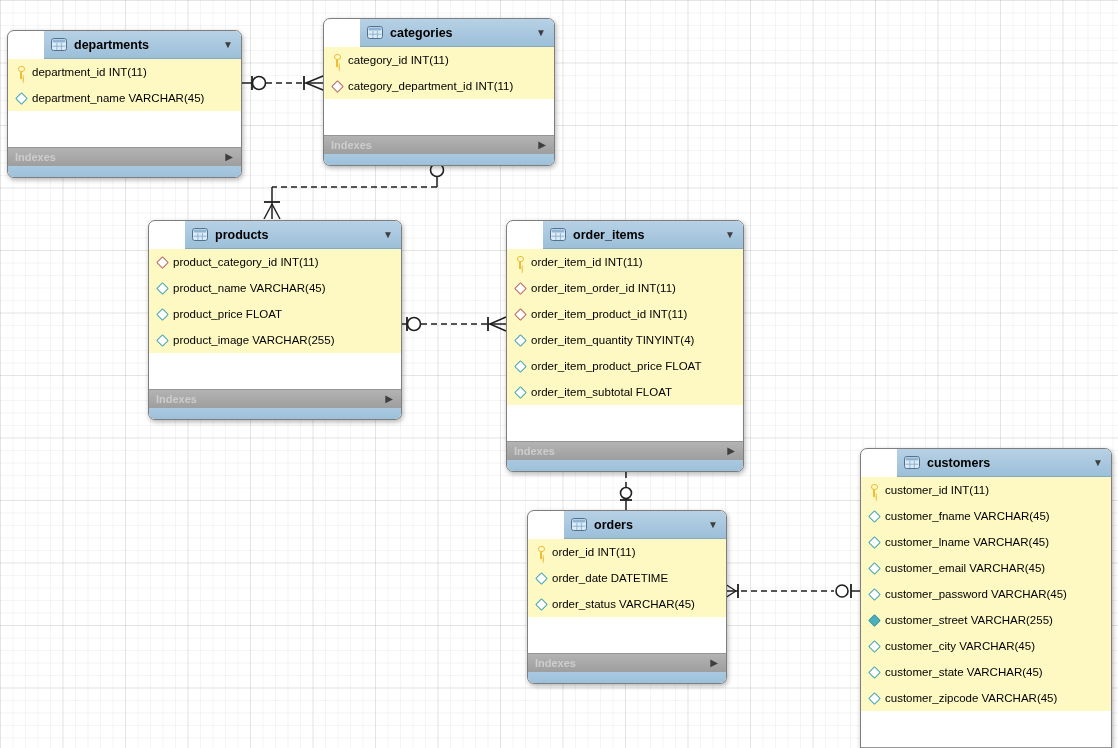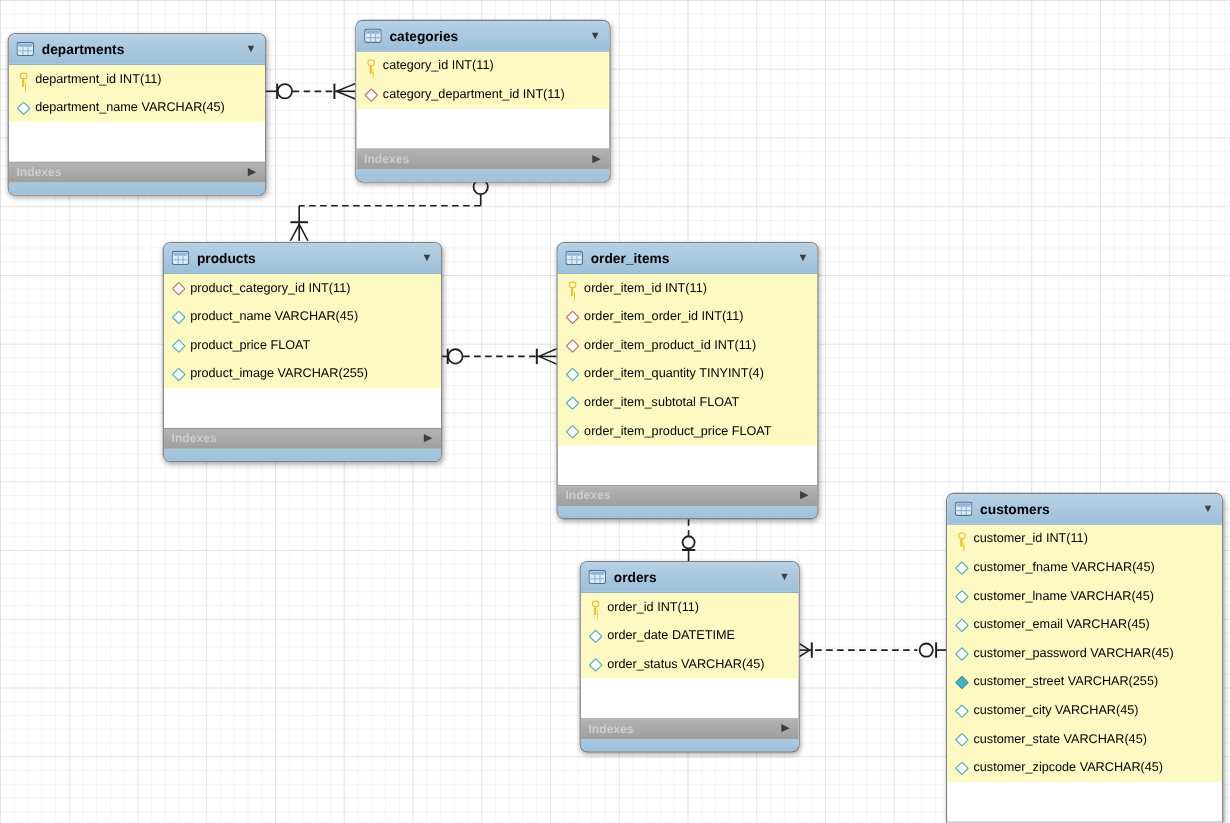--- a/index.html
+++ b/index.html
@@ -20,21 +20,21 @@
   #tables-layer{position:absolute; left:0; top:0; z-index:2;}
 
   .dbtable{
     position:absolute; border:1px solid #7e7e7e; border-radius:7px;
     box-shadow:1px 2px 5px rgba(0,0,0,0.30);
     background:#fff; overflow:hidden;
   }
   .thead{
     height:27px; display:flex; align-items:center; position:relative;
     background:linear-gradient(#b7d1e5, #9cbfd9);
-    border-bottom:1px solid #86a8c2; padding-left:7px; cursor:default;
+    border-bottom:1px solid #86a8c2; padding-left:7px; cursor:default;margin-left:36px;
   }
   .ticon{display:inline-flex; margin-right:7px;}
   .ttitle{font-size:12.5px; font-weight:bold; color:#000;}
   .tcollapse{
     position:absolute; right:8px; top:50%; transform:translateY(-50%);
     font-size:10px; color:#3e3e3e; line-height:1;
   }
   .tbody{background:#fef9c3;}
   .trow{height:26px; display:flex; align-items:center; padding-left:6px;}
   .cicon{width:14px; display:inline-flex; justify-content:center; align-items:center; margin-right:4px; flex:0 0 14px;}
@@ -293,29 +293,29 @@
     <span class="cicon">
               <span class="ic-attr"></span>
             </span>
     <span class="ctext">order_item_quantity TINYINT(4)</span>
   </div>
 
   <div class="trow">
     <span class="cicon">
               <span class="ic-attr"></span>
             </span>
+    <span class="ctext">order_item_product_price FLOAT</span>
+  </div>
+
+  <div class="trow">
+    <span class="cicon">
+              <span class="ic-attr"></span>
+            </span>
     <span class="ctext">order_item_subtotal FLOAT</span>
   </div>
-
-  <div class="trow">
-    <span class="cicon">
-              <span class="ic-attr"></span>
-            </span>
-    <span class="ctext">order_item_product_price FLOAT</span>
-  </div>
 </div>
     <div class="tfoot">
       <span class="flabel">Indexes</span>
       <span class="fexpand">▶</span>
     </div>
     <div class="tbottom"></div>
   </div>
 
   <div class="dbtable" style="left: 527px; top: 510px; width: 198px;">
     <div class="thead">

